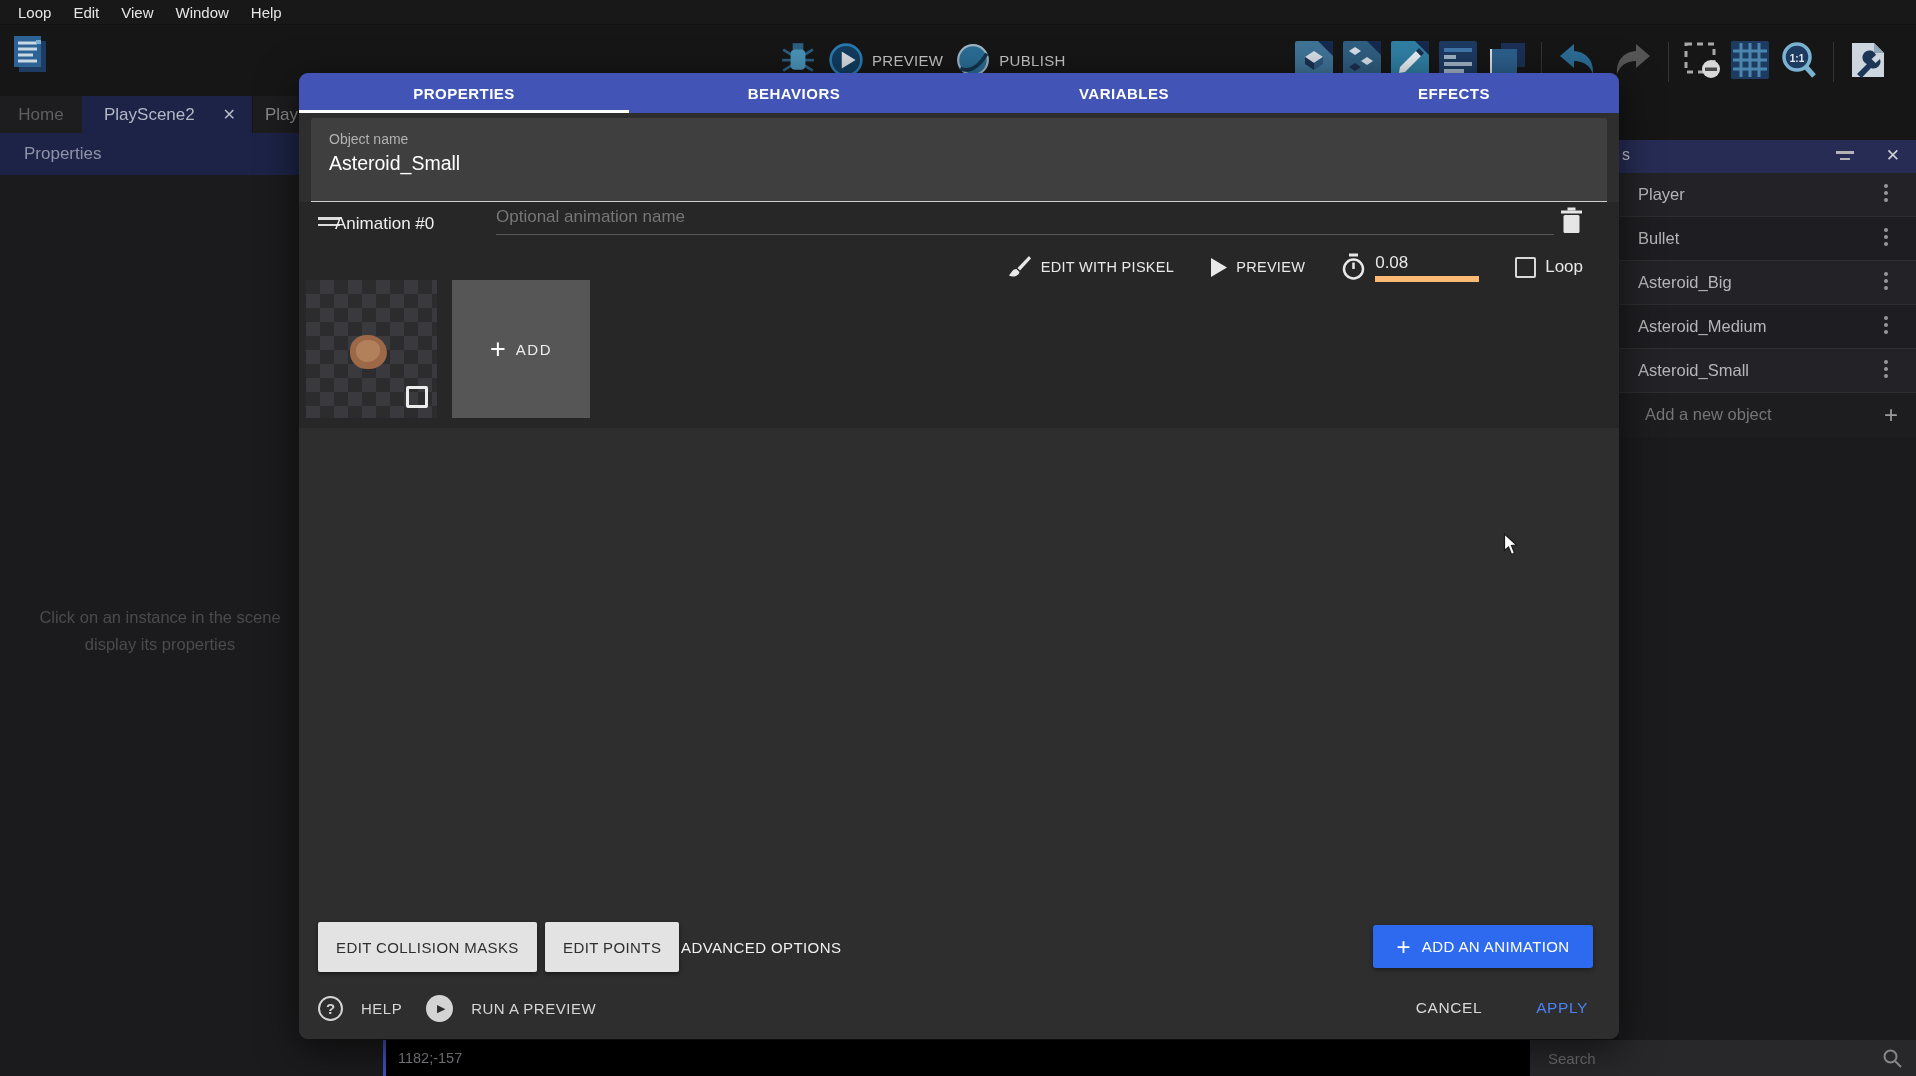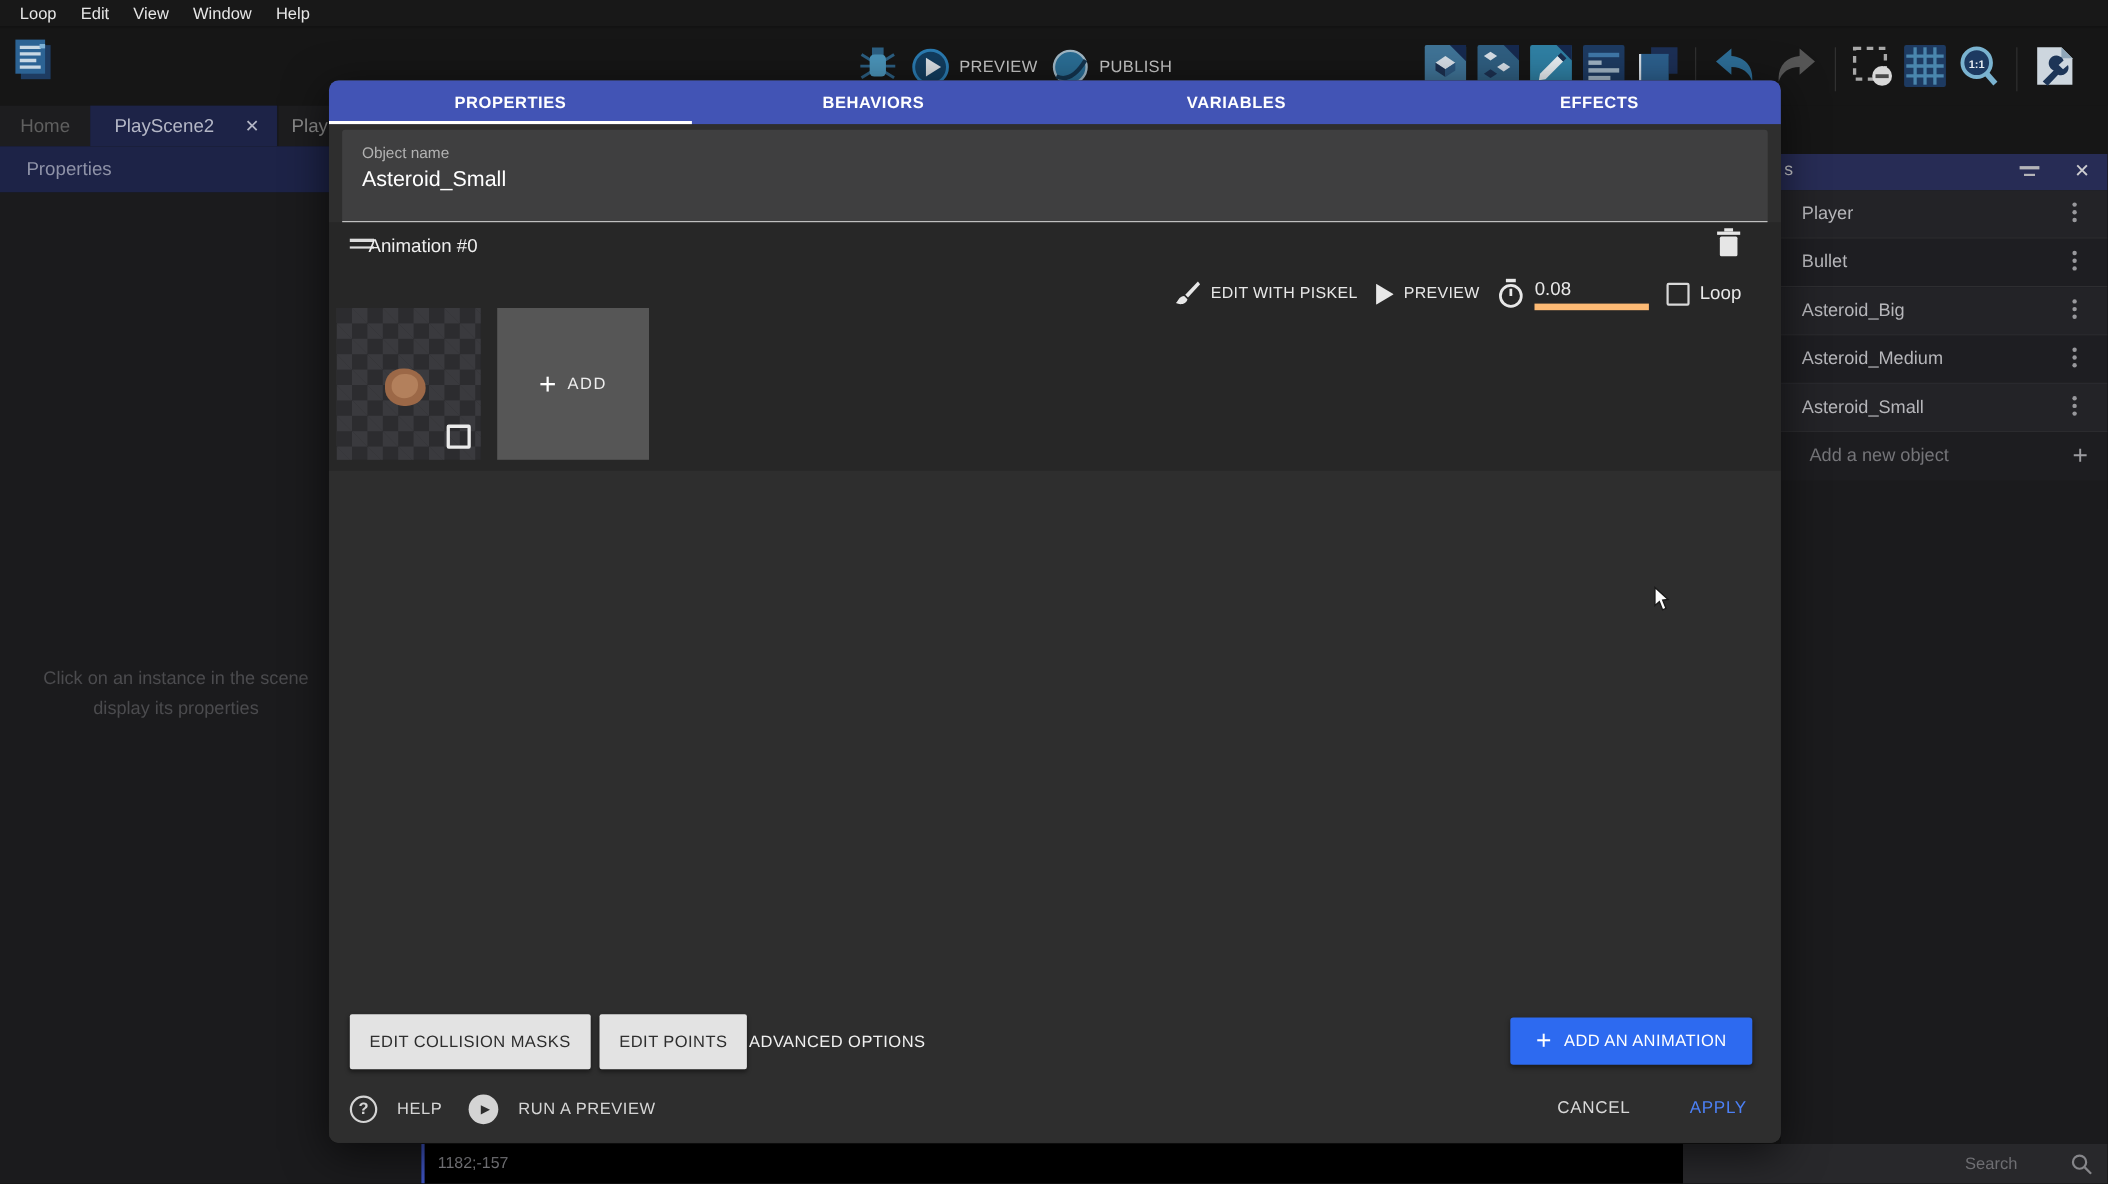--- a/index.html
+++ b/index.html
@@ -37,22 +37,22 @@
   .left-hint { position:absolute; top:429px; left:0; width:320px; text-align:center;
                color:#4b4b4e; font-size:16.5px; line-height:27px; }
 
   
   .statusbar { position:absolute; left:0; top:1040px; width:1916px; height:36px; }
   .sb-left  { position:absolute; left:0; top:0; width:383px; height:36px; background:#1b1b1d; }
   .sb-canvas{ position:absolute; left:383px; top:0; width:1147px; height:36px; background:#000;
               border-left:3px solid #3d52bd; }
   .sb-coords{ color:#85858a; font-size:14.5px; line-height:36px; margin-left:12px; }
   .sb-search{ position:absolute; left:1530px; top:0; width:386px; height:36px; background:#28282b; }
-  .sb-search input { position:absolute; left:4px; top:0; width:300px; height:36px; background:transparent;
-              border:none; outline:none; color:#c4b5fd; font-size:15px; font-family:inherit;text-align:right; }
+  .sb-search input { position:absolute; left:18px; top:0; width:300px; height:36px; background:transparent;
+              border:none; outline:none; color:#c4b5fd; font-size:15px; font-family:inherit; }
   .sb-search input::placeholder { color:#6e6e72; }
   .sb-search svg { position:absolute; right:14px; top:8px; }
 
   
   .dialog { position:absolute; left:299px; top:73px; width:1320px; height:966px; background:#2e2e2e;
             border-radius:9px; box-shadow:0 10px 40px rgba(0,0,0,.6); z-index:20; overflow:hidden; }
   .dlg-tabs { position:absolute; left:0; top:0; width:100%; height:40px; background:#4254b5; display:flex; }
   .dlg-tab { flex:1; display:flex; align-items:center; justify-content:center; color:#fff;
              font-size:15px; font-weight:600; letter-spacing:.5px; position:relative; cursor:pointer; }
   .dlg-tab.active::after { content:""; position:absolute; left:0; bottom:0; width:100%; height:3px; background:#fff; }
@@ -68,21 +68,21 @@
 
   .drag-handle { position:absolute; left:19px; top:104px; width:22px; height:10px; cursor:grab; }
   .drag-handle div { height:2.5px; background:#dcdcdc; margin-bottom:4px; }
   .anim-title { position:absolute; left:36px; top:101px; color:#efefef; font-size:17px; font-weight:500; }
   .anim-name { position:absolute; left:197px; top:86px; width:1058px; }
   .anim-name input { width:100%; height:36px; background:transparent; border:none; outline:none;
              border-bottom:1px solid #585858; color:#ddd; font-size:17px; font-family:inherit; }
   .anim-name input::placeholder { color:#767676; }
   .trash-btn { position:absolute; right:36px; top:94px; cursor:pointer; }
 
-  .anim-controls { position:absolute; right:36px; top:135px; height:38px; display:flex; align-items:center; gap:16px; }
+  .anim-controls { position:absolute; right:36px; top:135px; height:38px; display:flex; align-items:center; gap:36px; }
   .ctl { display:flex; align-items:center; gap:9px; cursor:pointer; }
   .ctl-label { color:#e8e8e8; font-size:14.5px; letter-spacing:.3px; }
   .time-input { width:104px; background:transparent; border:none; outline:none; border-bottom:6px solid #fdba74;
              color:#e8e8e8; font-size:17px; font-family:inherit; padding-bottom:3px; }
   .checkbox { width:21px; height:21px; border:2.5px solid #d9d9d9; border-radius:2px; background:transparent; }
   .loop-label { color:#e8e8e8; font-size:17px; }
 
   .frame-tile { position:absolute; top:167px; height:138px; cursor:pointer; }
   .tile-sprite { left:7px; width:131px; background-color:#2c2c2f;
      background-image:linear-gradient(45deg,#3a3a3e 25%,transparent 25%,transparent 75%,#3a3a3e 75%),
@@ -399,20 +399,23 @@
         <input value="Asteroid_Small" style="">
       </div>
 
       <div class="anim-strip"></div>
 
       <span class="drag-handle">
           <div></div>
           <div></div>
         </span>
       <span class="anim-title">Animation #0</span>
+      <span class="anim-name">
+        <input placeholder="Optional animation name" style="">
+      </span>
       <span class="trash-btn">
         <svg width="23" height="28" viewBox="0 0 23 28">
           <rect x="3.5" y="8" width="16" height="18" rx="1.5" fill="#e6e6e6"></rect>
           <rect x="1" y="3.5" width="21" height="3" fill="#e6e6e6"></rect>
           <rect x="7.5" y="0.5" width="8" height="3" fill="#e6e6e6"></rect>
         </svg>
       </span>
 
       <div class="anim-controls">
         <div class="ctl">

